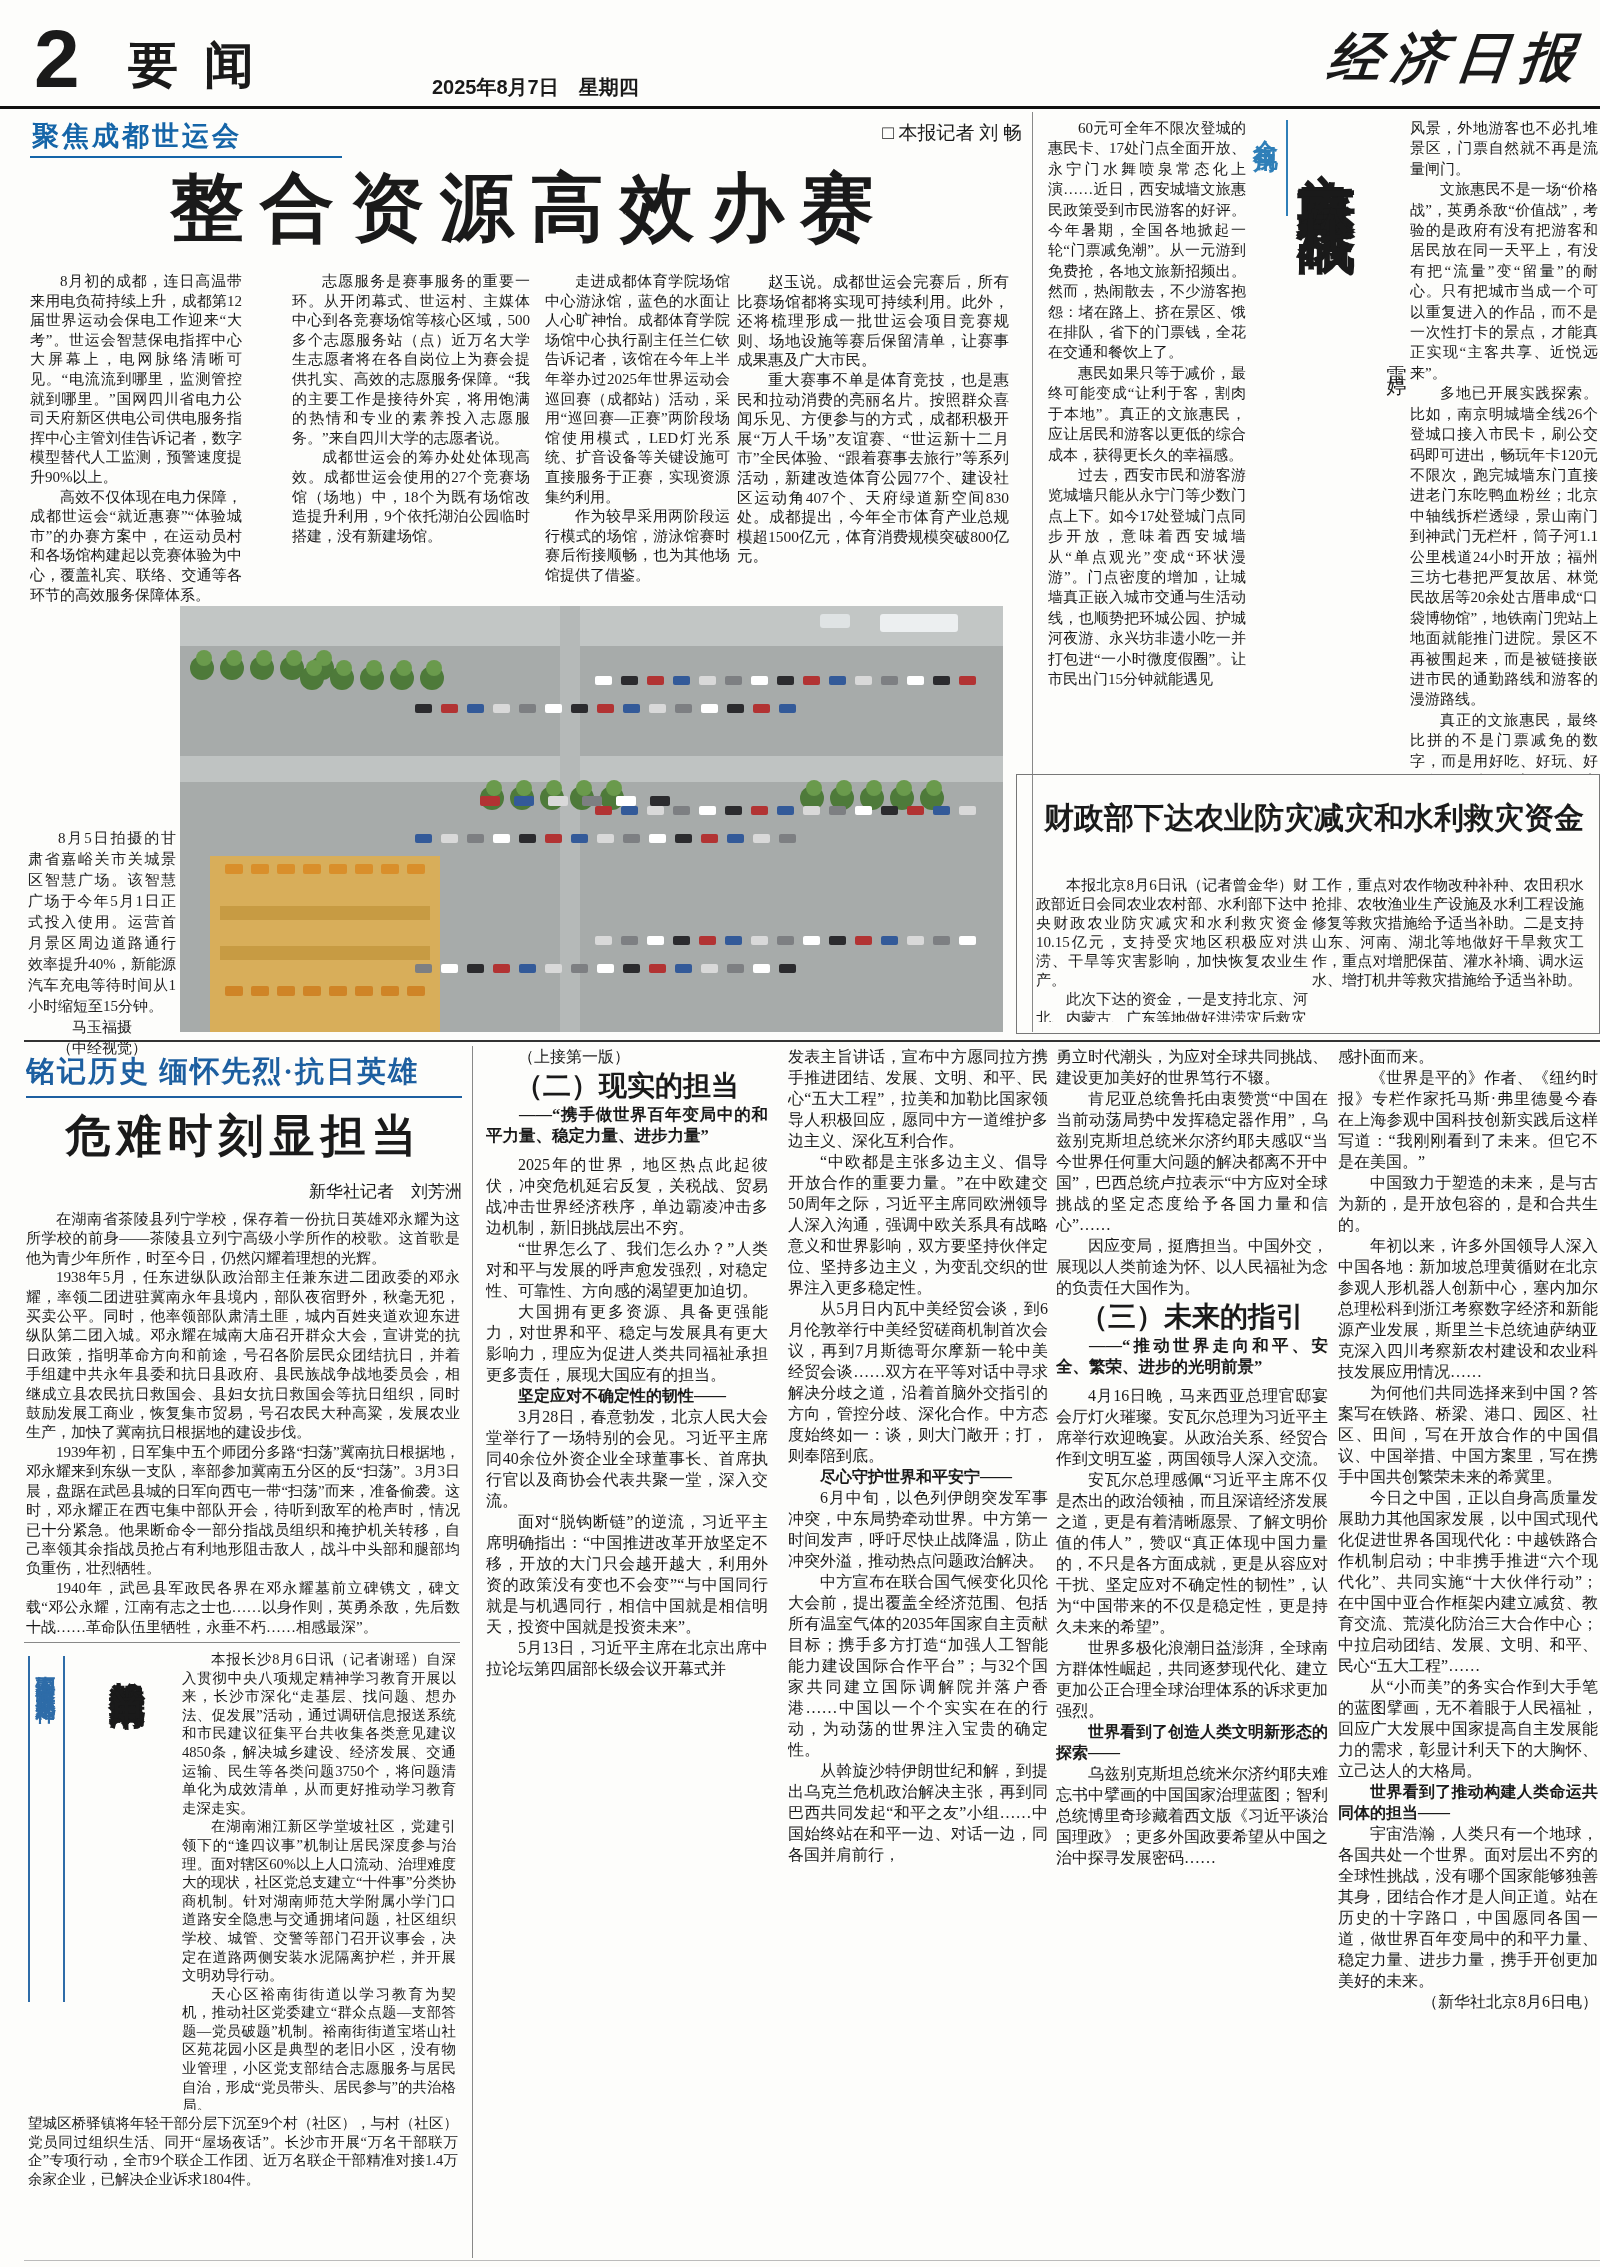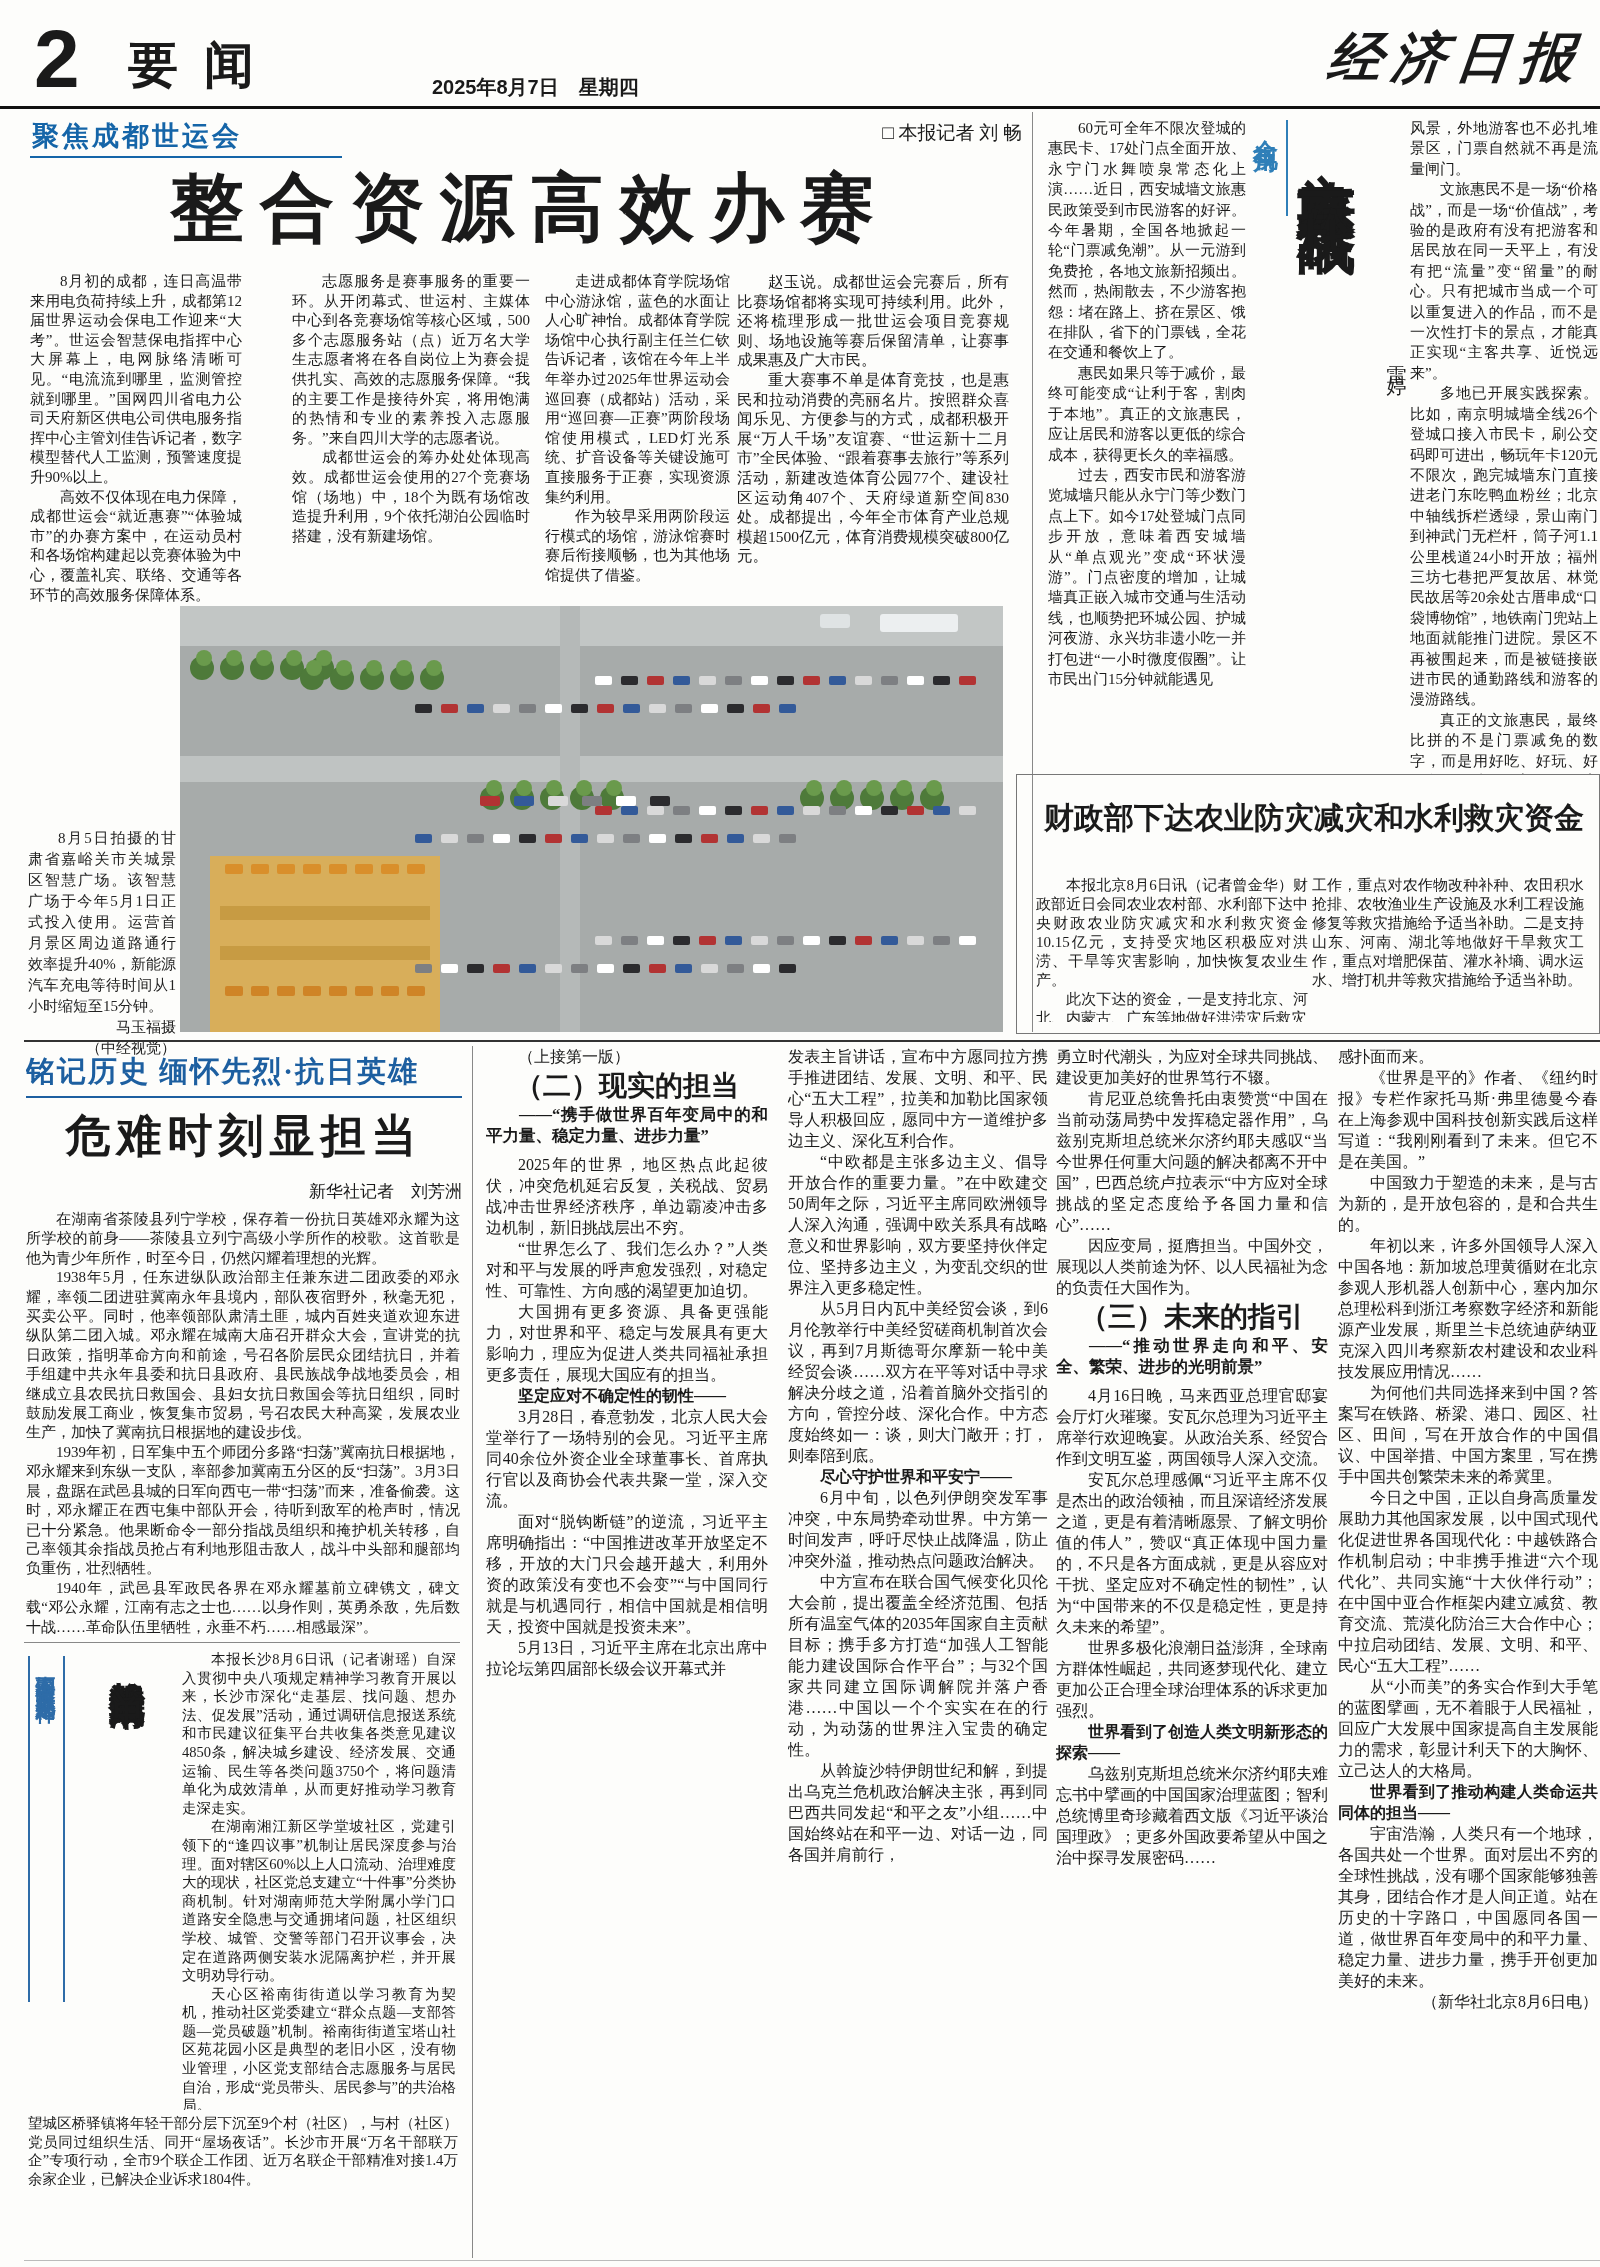--- a/index.html
+++ b/index.html
@@ -22,21 +22,21 @@
   #leadhead{left:40px;top:164px;width:980px;text-align:center;font-size:74px;font-weight:bold;letter-spacing:16px;line-height:1.2;}
   .leadcol{top:272px;font-size:15px;line-height:19.6px;}
   .leadcol p{margin:0;text-indent:2em;}
   #lc1{left:30px;width:212px;height:330px;}
   #lc2{left:292px;width:238px;height:330px;}
   #lc3{left:545px;width:185px;height:330px;}
   #lc4{left:737px;width:272px;height:392px;font-size:15.5px;}
   
   #photo{left:180px;top:606px;width:823px;height:426px;background:#a7abaa;}
   #caption{left:28px;top:828px;width:148px;font-size:15px;line-height:21px;color:#222;}
-  #caption .cr{text-align:right;text-indent:0;}
+  #caption .cr{text-align:center;text-indent:0;}
   #caption p{margin:0;text-indent:2em;}
   
   .wlcol{top:118px;height:656px;font-size:15px;line-height:20.4px;}
   .wlcol p{margin:0;text-indent:2em;}
   #wl1{left:1048px;width:198px;}
   #wl2{left:1410px;width:188px;}
   #jbadge{left:1249px;top:120px;height:96px;writing-mode:vertical-rl;text-orientation:upright;
           font-size:25px;font-weight:bold;color:#2f7fb8;border-right:2px solid #2f7fb8;padding-right:4px;letter-spacing:4px;}
   #vhead1{left:1274px;top:126px;width:106px;height:650px;writing-mode:vertical-rl;text-orientation:upright;
           font-size:58px;font-weight:bold;letter-spacing:5px;line-height:106px;text-align:justify;}
@@ -367,21 +367,21 @@
   <div class="abs jus wlcol" id="wl1">
       <p>60元可全年不限次登城的惠民卡、17处门点全面开放、永宁门水舞喷泉常态化上演……近日，西安城墙文旅惠民政策受到市民游客的好评。今年暑期，全国各地掀起一轮“门票减免潮”。从一元游到免费抢，各地文旅新招频出。然而，热闹散去，不少游客抱怨：堵在路上、挤在景区、饿在排队，省下的门票钱，全花在交通和餐饮上了。</p>
       <p>惠民如果只等于减价，最终可能变成“让利于客，割肉于本地”。真正的文旅惠民，应让居民和游客以更低的综合成本，获得更长久的幸福感。</p>
       <p>过去，西安市民和游客游览城墙只能从永宁门等少数门点上下。如今17处登城门点同步开放，意味着西安城墙从“单点观光”变成“环状漫游”。门点密度的增加，让城墙真正嵌入城市交通与生活动线，也顺势把环城公园、护城河夜游、永兴坊非遗小吃一并打包进“一小时微度假圈”。让市民出门15分钟就能遇见</p>
     </div>
   <div class="abs" id="jbadge">金视角</div>
   <div class="abs sans" id="vhead1">文旅惠民不是打价格战</div>
   <div class="abs" id="vauth">雷婷</div>
   <div class="abs jus wlcol" id="wl2">
       <p style="text-indent: 0px;">风景，外地游客也不必扎堆景区，门票自然就不再是流量闸门。</p>
-      <p>文旅惠民不是一场“价格战”，而是一场“价值战”，考验的是政府有没有把游客和居民放在同一天平上，有没有把“流量”变“留量”的耐心。只有把城市当成一个可以重复进入的作品，而不是一次性打卡的景点，才能真正实现“主客共享、近悦远来”。</p>
+      <p>文旅惠民不是一场“价格战”，英勇杀敌“价值战”，考验的是政府有没有把游客和居民放在同一天平上，有没有把“流量”变“留量”的耐心。只有把城市当成一个可以重复进入的作品，而不是一次性打卡的景点，才能真正实现“主客共享、近悦远来”。</p>
       <p>多地已开展实践探索。比如，南京明城墙全线26个登城口接入市民卡，刷公交码即可进出，畅玩年卡120元不限次，跑完城墙东门直接进老门东吃鸭血粉丝；北京中轴线拆栏透绿，景山南门到神武门无栏杆，筒子河1.1公里栈道24小时开放；福州三坊七巷把严复故居、林觉民故居等20余处古厝串成“口袋博物馆”，地铁南门兜站上地面就能推门进院。景区不再被围起来，而是被链接嵌进市民的通勤路线和游客的漫游路线。</p>
       <p>真正的文旅惠民，最终比拼的不是门票减免的数字，而是用好吃、好玩、好服务，把省下的门票钱，变成触手可及的美好生活。</p>
     </div>
 
   <div class="abs" id="minbox"></div>
   <div class="abs sans" id="minhead">财政部下达农业防灾减灾和水利救灾资金</div>
   <div class="abs jus mincol" id="mc1">
       <p>本报北京8月6日讯（记者曾金华）财政部近日会同农业农村部、水利部下达中央财政农业防灾减灾和水利救灾资金10.15亿元，支持受灾地区积极应对洪涝、干旱等灾害影响，加快恢复农业生产。</p>
       <p>此次下达的资金，一是支持北京、河北、内蒙古、广东等地做好洪涝灾后救灾</p>
     </div>

